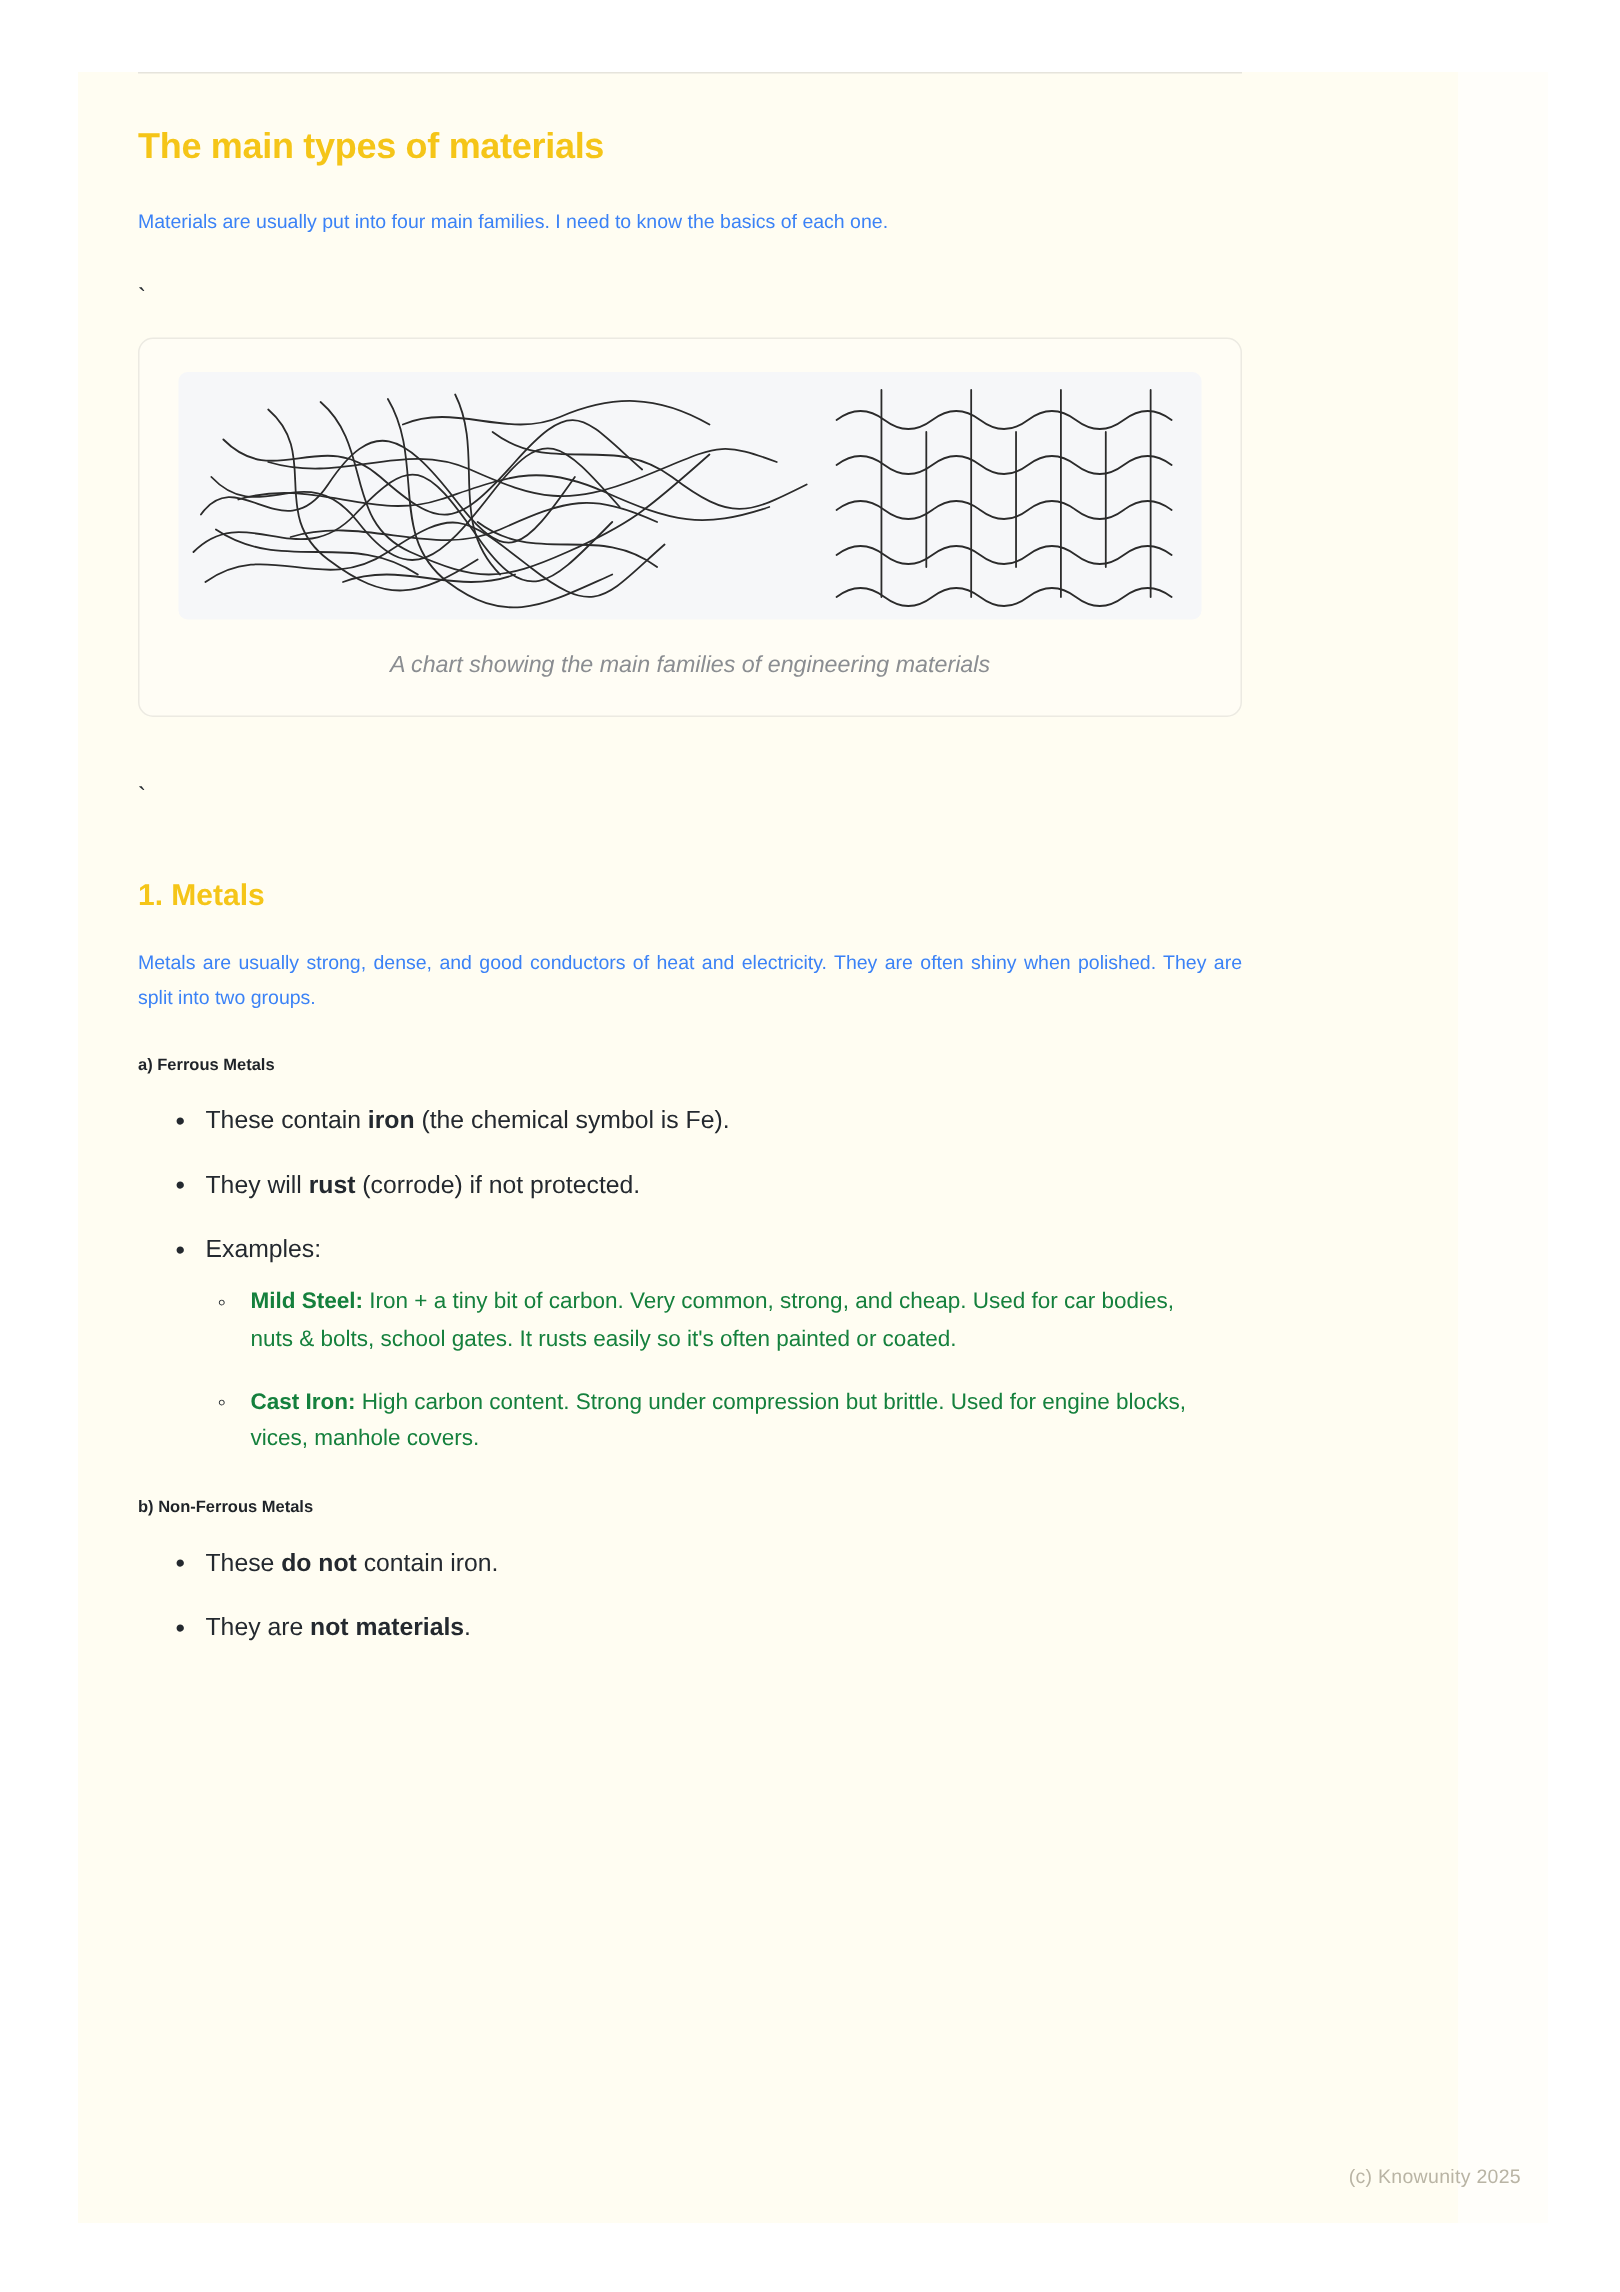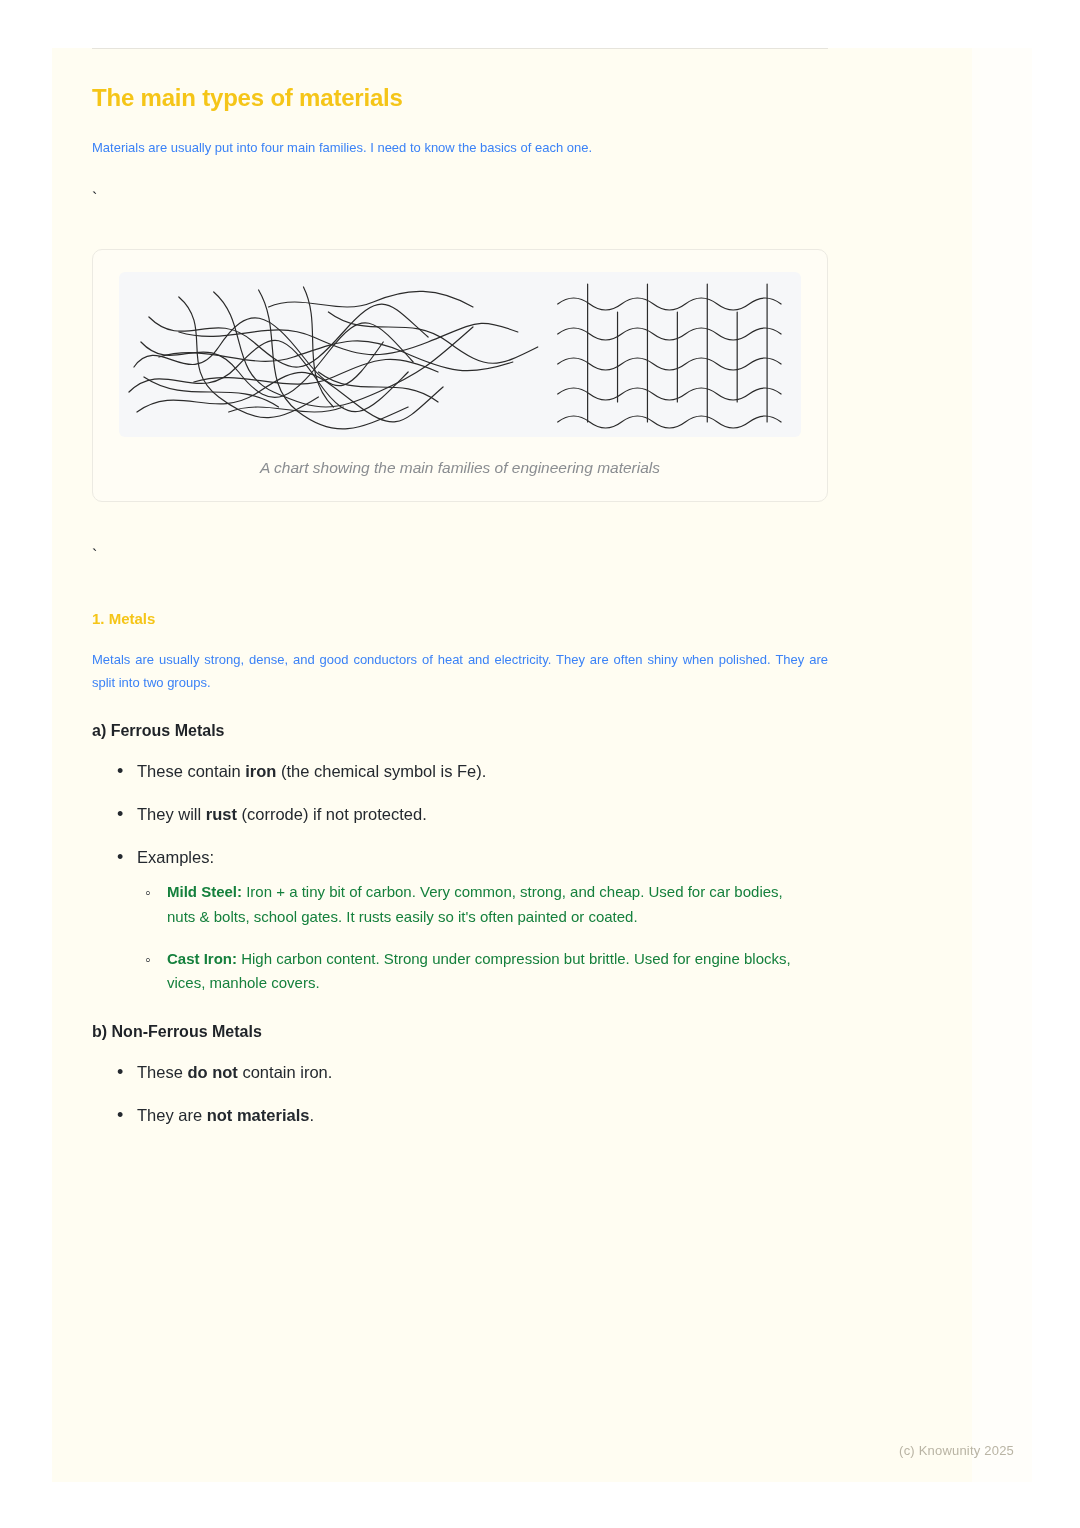--- a/index.html
+++ b/index.html
@@ -69,21 +69,21 @@
   .tick {
     font-size: 16px;
     color: #24292f;
     line-height: 1.2;
     margin: 30px 0 0 0;
     height: 18px;
   }
 
   
   .figure-card {
-    margin-top: 42px;
+    margin-top: 18px;
     border: 1px solid #eceae2;
     border-radius: 10px;
     background: #fffdf5;
     padding: 22px 26px 24px 26px;
     box-sizing: border-box;
   }
   .figure-inner {
     background: #f6f7f9;
     border-radius: 6px;
     height: 165px;
@@ -95,28 +95,28 @@
   .figure-inner svg { display: block; }
   .figure-caption {
     margin-top: 22px;
     text-align: center;
     font-size: 15.5px;
     font-style: italic;
     color: #8a8d91;
   }
 
   h2.section {
-    font-size: 15px;
+    font-size: 20px;
     font-weight: bold;
     color: #f5c518;
     margin: 46px 0 22px 0;
   }
 
   h3.sub {
-    font-size: 16px;
+    font-size: 11px;
     font-weight: bold;
     color: #1f2328;
     margin: 28px 0 18px 0;
   }
 
   ul.bullets {
     list-style: none;
     margin: 13px;
     padding: 0;
   }

